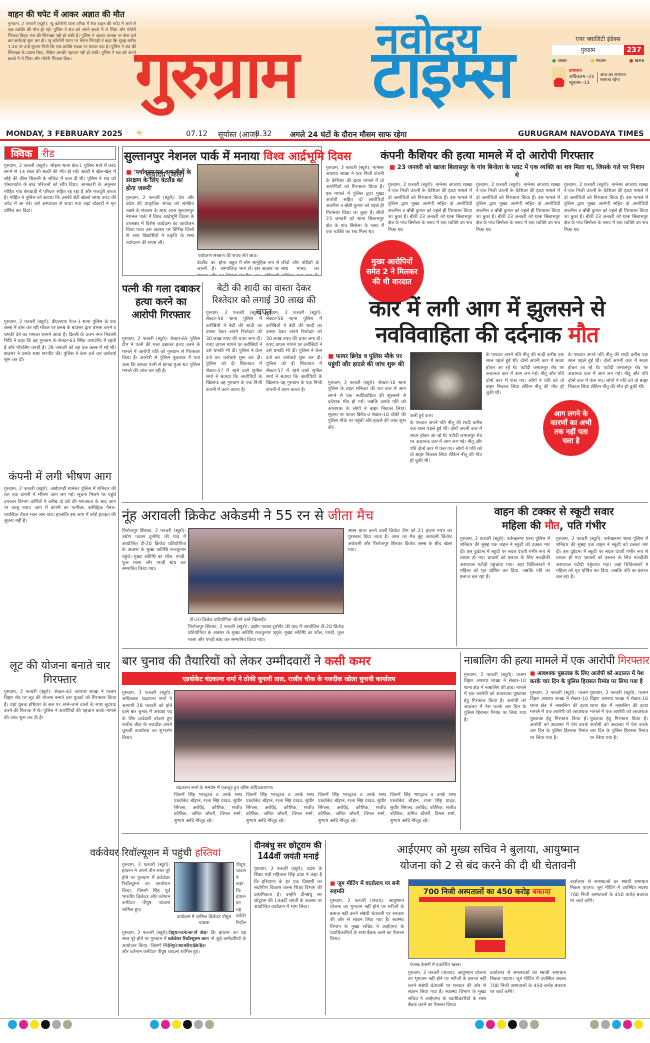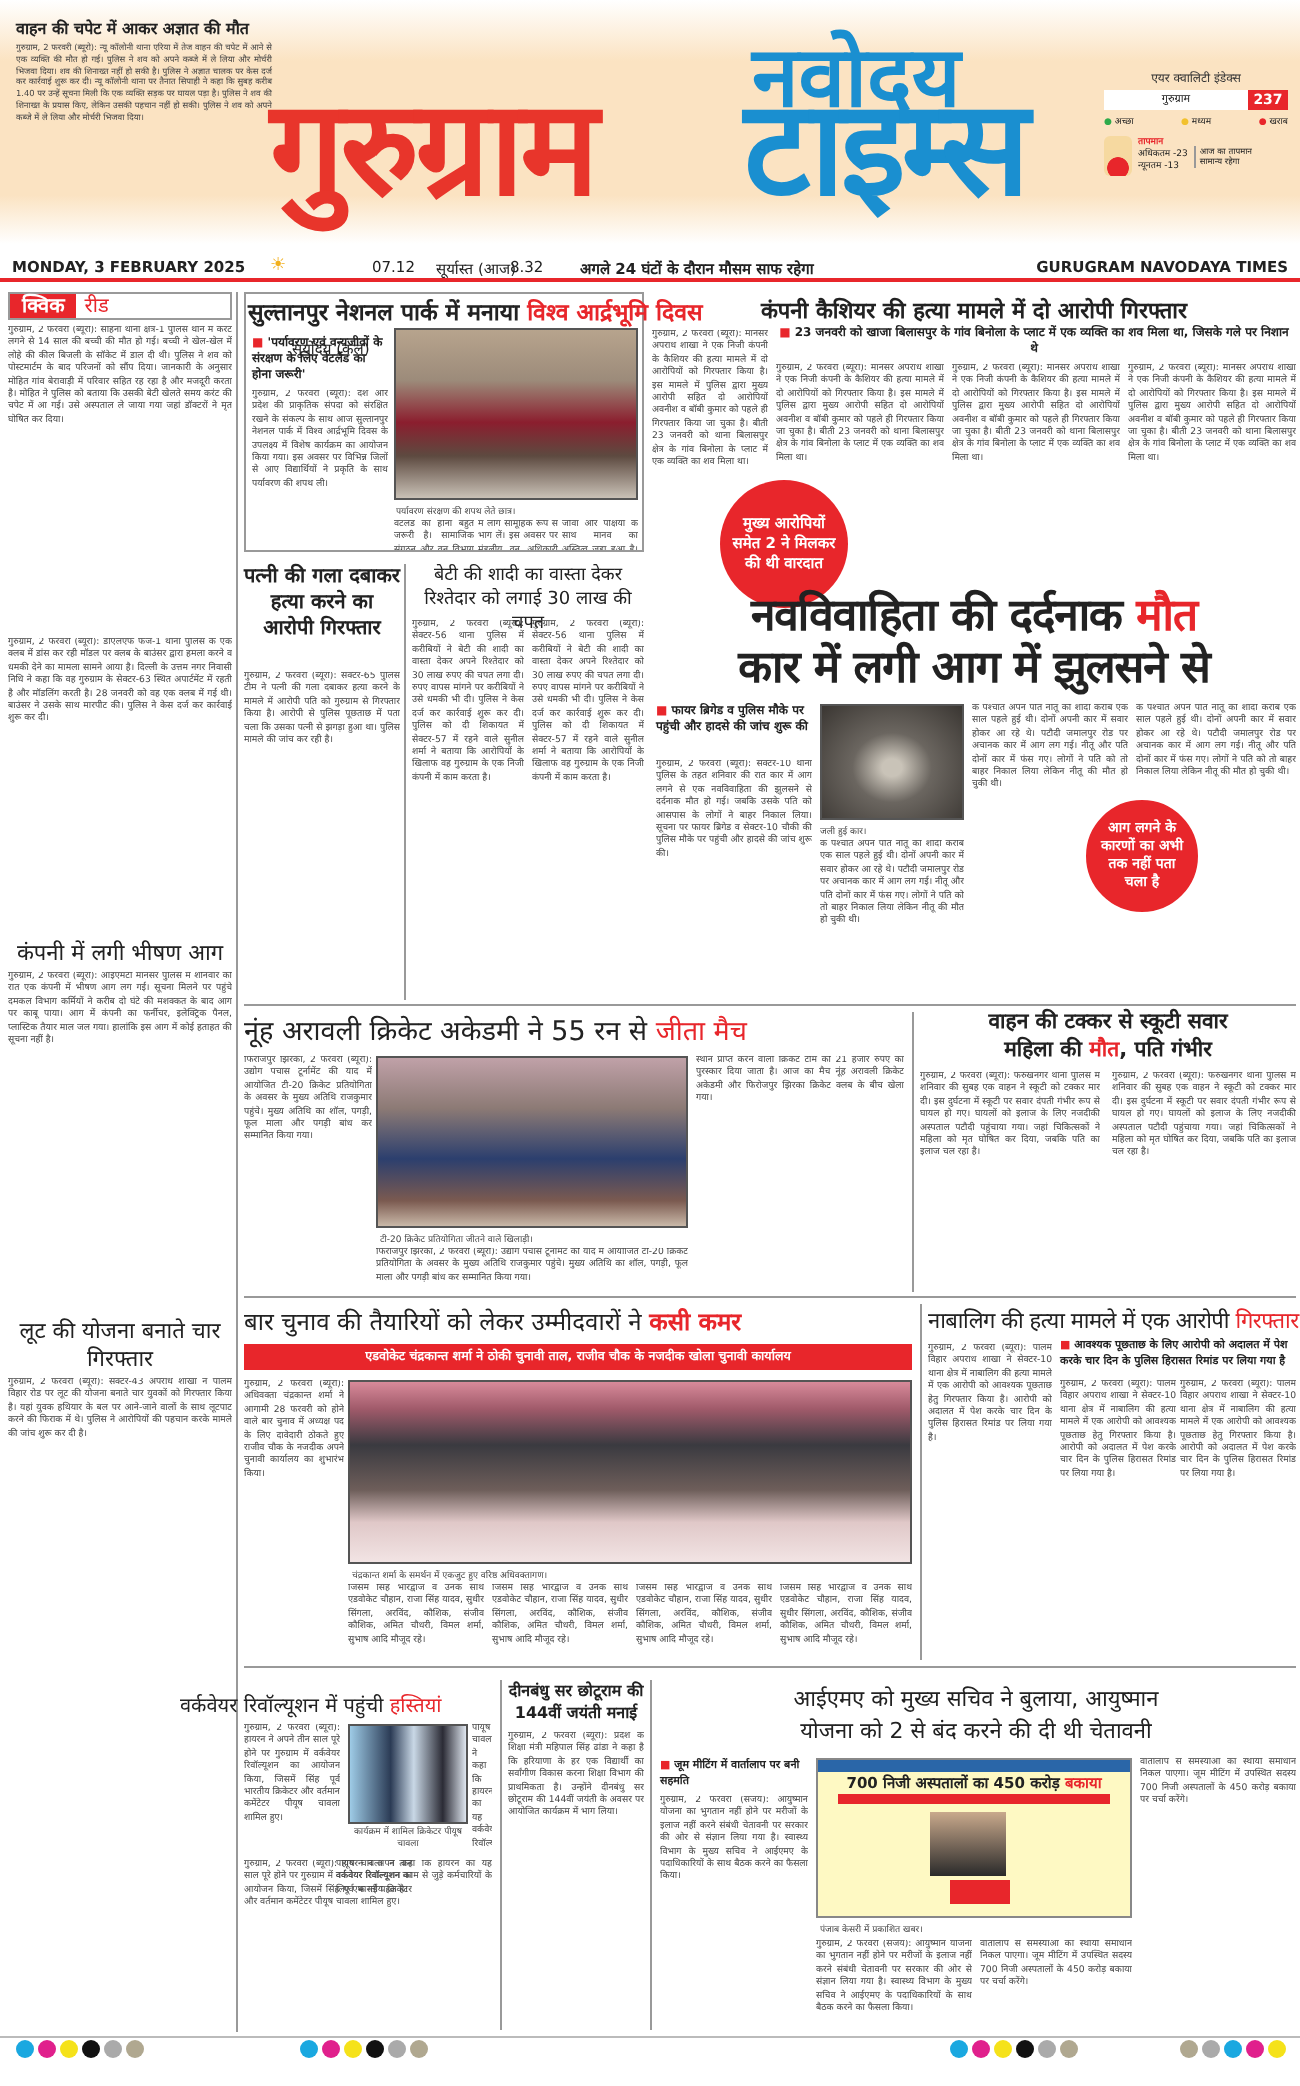--- a/index.html
+++ b/index.html
@@ -102,22 +102,22 @@
 
 <div class="abs hl" style="left:122px;top:282px;width:78px;font-size:10px;font-weight:bold;line-height:13px;text-align:center;">पत्नी की गला दबाकर हत्या करने का आरोपी गिरफ्तार</div>
 <div class="abs txt" style="left:122px;top:336px;width:78px;height:165px;overflow:hidden;">गुरुग्राम, 2 फरवरी (ब्यूरो): सेक्टर-65 पुलिस टीम ने पत्नी की गला दबाकर हत्या करने के मामले में आरोपी पति को गुरुग्राम से गिरफ्तार किया है। आरोपी से पुलिस पूछताछ में पता चला कि उसका पत्नी से झगड़ा हुआ था। पुलिस मामले की जांच कर रही है।</div>
 <div class="abs vline" style="left:202px;top:282px;height:218px;"></div>
 
 <div class="abs hl" style="left:206px;top:282px;width:116px;font-size:9px;line-height:12px;">बेटी की शादी का वास्ता देकर रिश्तेदार को लगाई 30 लाख की चपत</div>
 <div class="abs txt" style="left:206px;top:310px;width:56px;height:190px;overflow:hidden;">गुरुग्राम, 2 फरवरी (ब्यूरो): सेक्टर-56 थाना पुलिस में करीबियों ने बेटी की शादी का वास्ता देकर अपने रिश्तेदार को 30 लाख रुपए की चपत लगा दी। रुपए वापस मांगने पर करीबियों ने उसे धमकी भी दी। पुलिस ने केस दर्ज कर कार्रवाई शुरू कर दी। पुलिस को दी शिकायत में सेक्टर-57 में रहने वाले सुनील शर्मा ने बताया कि आरोपियों के खिलाफ वह गुरुग्राम के एक निजी कंपनी में काम करता है।</div>
 <div class="abs txt" style="left:266px;top:310px;width:56px;height:190px;overflow:hidden;">गुरुग्राम, 2 फरवरी (ब्यूरो): सेक्टर-56 थाना पुलिस में करीबियों ने बेटी की शादी का वास्ता देकर अपने रिश्तेदार को 30 लाख रुपए की चपत लगा दी। रुपए वापस मांगने पर करीबियों ने उसे धमकी भी दी। पुलिस ने केस दर्ज कर कार्रवाई शुरू कर दी। पुलिस को दी शिकायत में सेक्टर-57 में रहने वाले सुनील शर्मा ने बताया कि आरोपियों के खिलाफ वह गुरुग्राम के एक निजी कंपनी में काम करता है।</div>
 
 <div class="abs hl" style="left:326px;top:296px;width:322px;font-size:22px;font-weight:bold;line-height:26px;letter-spacing:-0.5px;">
+  <div>कार में लगी आग में झुलसने से</div>
   <div><span>नवविवाहिता की दर्दनाक</span> <span class="red">मौत</span></div>
-  <div>कार में लगी आग में झुलसने से</div>
 </div>
 <div class="abs bullet" style="left:328px;top:352px;width:78px;font-size:6px;font-weight:bold;line-height:8px;">फायर ब्रिगेड व पुलिस मौके पर पहुंची और हादसे की जांच शुरू की</div>
 <div class="abs txt" style="left:328px;top:380px;width:78px;height:116px;overflow:hidden;">गुरुग्राम, 2 फरवरी (ब्यूरो): सेक्टर-10 थाना पुलिस के तहत शनिवार की रात कार में आग लगने से एक नवविवाहिता की झुलसने से दर्दनाक मौत हो गई। जबकि उसके पति को आसपास के लोगों ने बाहर निकाल लिया। सूचना पर फायर ब्रिगेड व सेक्टर-10 चौकी की पुलिस मौके पर पहुंची और हादसे की जांच शुरू की।</div>
 <div class="abs photo" style="left:410px;top:352px;width:72px;height:58px;background:radial-gradient(ellipse at 50% 55%,#c9c3b8 10%,#6b6660 40%,#3a3632 100%);"></div>
 <div class="abs" style="left:410px;top:412px;font-size:4.5px;color:#444;">जली हुई कार।</div>
 <div class="abs txt" style="left:410px;top:420px;width:72px;height:76px;overflow:hidden;">के पश्चात अपने पति नीतू की शादी करीब एक साल पहले हुई थी। दोनों अपनी कार में सवार होकर आ रहे थे। पटौदी जमालपुर रोड पर अचानक कार में आग लग गई। नीतू और पति दोनों कार में फंस गए। लोगों ने पति को तो बाहर निकाल लिया लेकिन नीतू की मौत हो चुकी थी।</div>
 <div class="abs txt" style="left:486px;top:352px;width:78px;height:144px;overflow:hidden;">के पश्चात अपने पति नीतू की शादी करीब एक साल पहले हुई थी। दोनों अपनी कार में सवार होकर आ रहे थे। पटौदी जमालपुर रोड पर अचानक कार में आग लग गई। नीतू और पति दोनों कार में फंस गए। लोगों ने पति को तो बाहर निकाल लिया लेकिन नीतू की मौत हो चुकी थी।</div>
 <div class="abs txt" style="left:568px;top:352px;width:80px;height:144px;overflow:hidden;">के पश्चात अपने पति नीतू की शादी करीब एक साल पहले हुई थी। दोनों अपनी कार में सवार होकर आ रहे थे। पटौदी जमालपुर रोड पर अचानक कार में आग लग गई। नीतू और पति दोनों कार में फंस गए। लोगों ने पति को तो बाहर निकाल लिया लेकिन नीतू की मौत हो चुकी थी।</div>
 <div class="abs badge-circle" style="left:541px;top:398px;width:60px;height:60px;font-size:7px;line-height:9px;padding:6px;border:2px solid #fff;">आग लगने के कारणों का अभी तक नहीं पता चला है</div>
 
@@ -179,21 +179,21 @@
 <div class="abs hl" style="left:254px;top:840px;width:68px;font-size:8px;line-height:11px;font-weight:bold;">दीनबंधु सर छोटूराम की 144वीं जयंती मनाई</div>
 <div class="abs txt" style="left:254px;top:866px;width:68px;height:146px;overflow:hidden;">गुरुग्राम, 2 फरवरी (ब्यूरो): प्रदेश के शिक्षा मंत्री महिपाल सिंह ढांडा ने कहा है कि हरियाणा के हर एक विद्यार्थी का सर्वांगीण विकास करना शिक्षा विभाग की प्राथमिकता है। उन्होंने दीनबंधु सर छोटूराम की 144वीं जयंती के अवसर पर आयोजित कार्यक्रम में भाग लिया।</div>
 <div class="abs vline" style="left:325px;top:840px;height:175px;"></div>
 
 <div class="abs hl" style="left:328px;top:842px;width:320px;font-size:11px;line-height:16px;">
   <div>आईएमए को मुख्य सचिव ने बुलाया, आयुष्मान</div>
   <div>योजना को 2 से बंद करने की दी थी चेतावनी</div>
 </div>
 <div class="abs bullet" style="left:330px;top:880px;width:74px;font-size:5.5px;font-weight:bold;line-height:7.5px;">जूम मीटिंग में वार्तालाप पर बनी सहमति</div>
 <div class="abs txt" style="left:330px;top:898px;width:74px;height:114px;overflow:hidden;">गुरुग्राम, 2 फरवरी (संजय): आयुष्मान योजना का भुगतान नहीं होने पर मरीजों के इलाज नहीं करने संबंधी चेतावनी पर सरकार की ओर से संज्ञान लिया गया है। स्वास्थ्य विभाग के मुख्य सचिव ने आईएमए के पदाधिकारियों के साथ बैठक करने का फैसला किया।</div>
-<div class="abs" style="left:408px;top:879px;width:158px;height:80px;border:1px solid #888;background:#fef9c3;">
+<div class="abs" style="left:408px;top:879px;width:158px;height:80px;border:1px solid #888;background:#fde047;">
   <div style="height:6px;background:#2a66a8;"></div>
   <div style="font-size:7.5px;font-weight:bold;text-align:center;line-height:11px;white-space:nowrap;">
     <span>700 निजी अस्पतालों का 450 करोड़</span> <span class="red">बकाया</span>
   </div>
   <div style="height:5px;background:#e8262b;margin:0 10px;"></div>
   <div style="position:absolute;left:56px;top:26px;width:38px;height:32px;background:linear-gradient(#c9a98c,#2a2a2a);"></div>
   <div style="position:absolute;left:66px;top:60px;width:30px;height:12px;background:#e8262b;"></div>
 </div>
 <div class="abs" style="left:410px;top:961px;font-size:4.5px;color:#444;">पंजाब केसरी में प्रकाशित खबर।</div>
 <div class="abs txt" style="left:408px;top:970px;width:78px;height:42px;overflow:hidden;">गुरुग्राम, 2 फरवरी (संजय): आयुष्मान योजना का भुगतान नहीं होने पर मरीजों के इलाज नहीं करने संबंधी चेतावनी पर सरकार की ओर से संज्ञान लिया गया है। स्वास्थ्य विभाग के मुख्य सचिव ने आईएमए के पदाधिकारियों के साथ बैठक करने का फैसला किया।</div>

